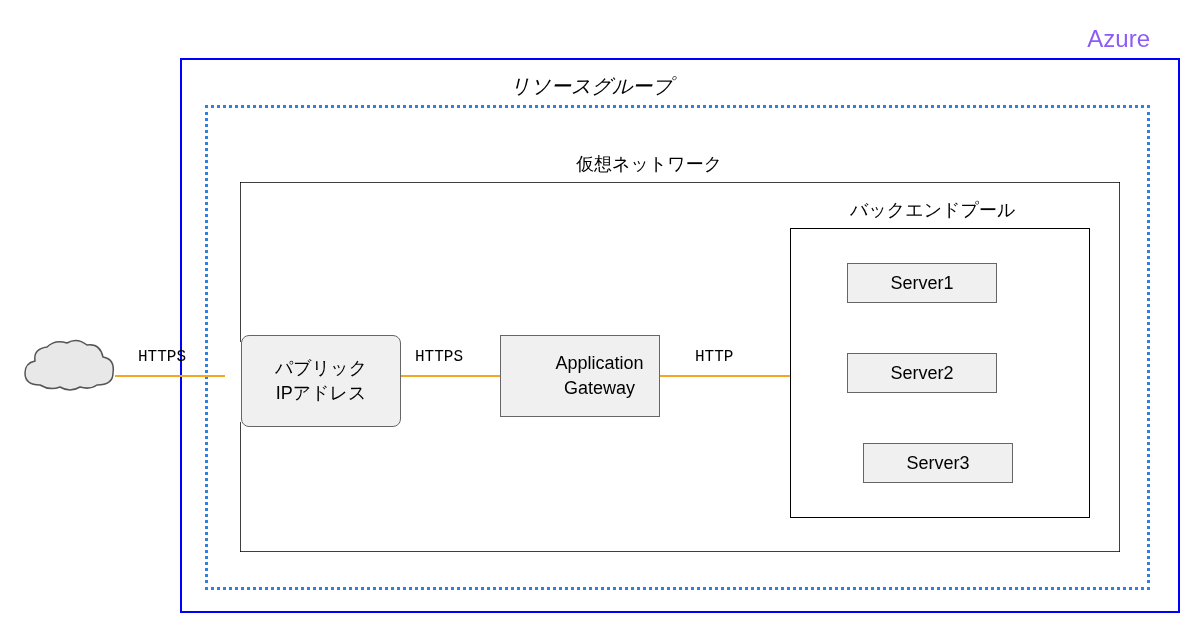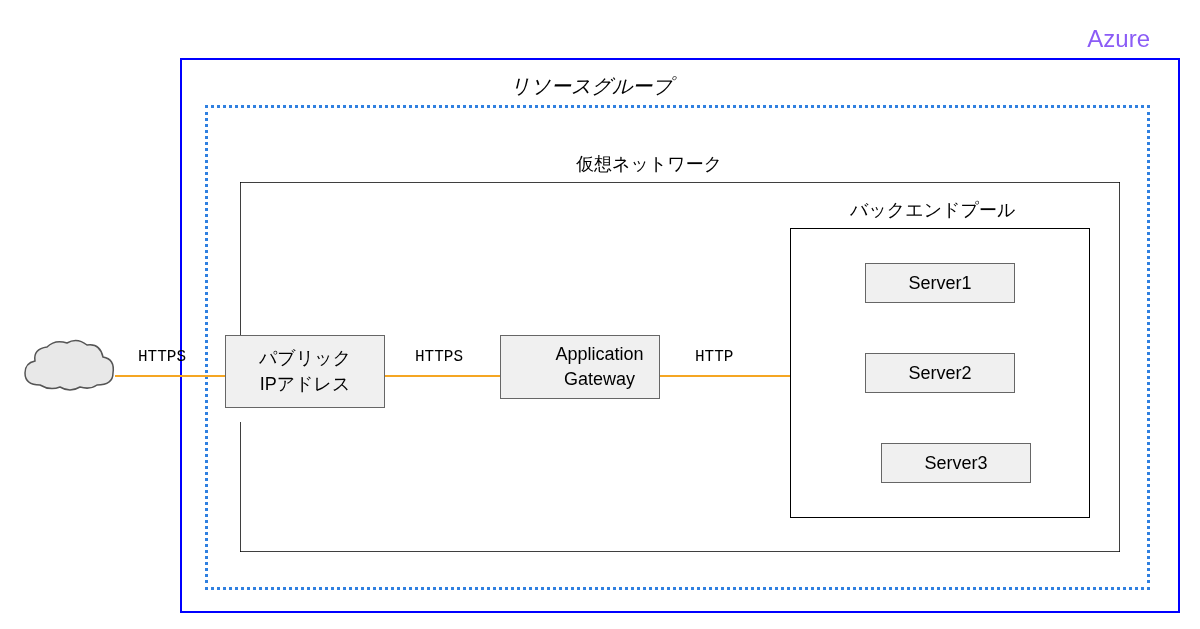--- a/index.html
+++ b/index.html
@@ -91,37 +91,38 @@
       border: 1px solid #666;
       display: flex;
       align-items: center;
       justify-content: center;
       text-align: center;
       font-size: 18px;
       position: absolute;
     }
     .public-ip-box {
       top: 335px;
-      left: 225px;
+      left: 241px;
       width: 160px;
-      height: 73px;
+      height: 92px;
       line-height: 1.4;
+      border-radius: 8px;
     }
     .appgw-box {
       top: 335px;
       left: 500px;
       width: 160px;
-      height: 64px;
+      height: 82px;
       line-height: 1.4;
       padding-left: 39px;
     }
     .server-box {
       width: 150px;
       height: 40px;
-      left: 865px;
+      left: 847px;
     }
     .server1 { top: 263px; }
     .server2 { top: 353px; }
     .server3 { top: 443px; margin-left: 16px; }
     .connection-line {
       position: absolute;
       height: 2px;
       background: #F5A623;
       top: 375px;
     }

